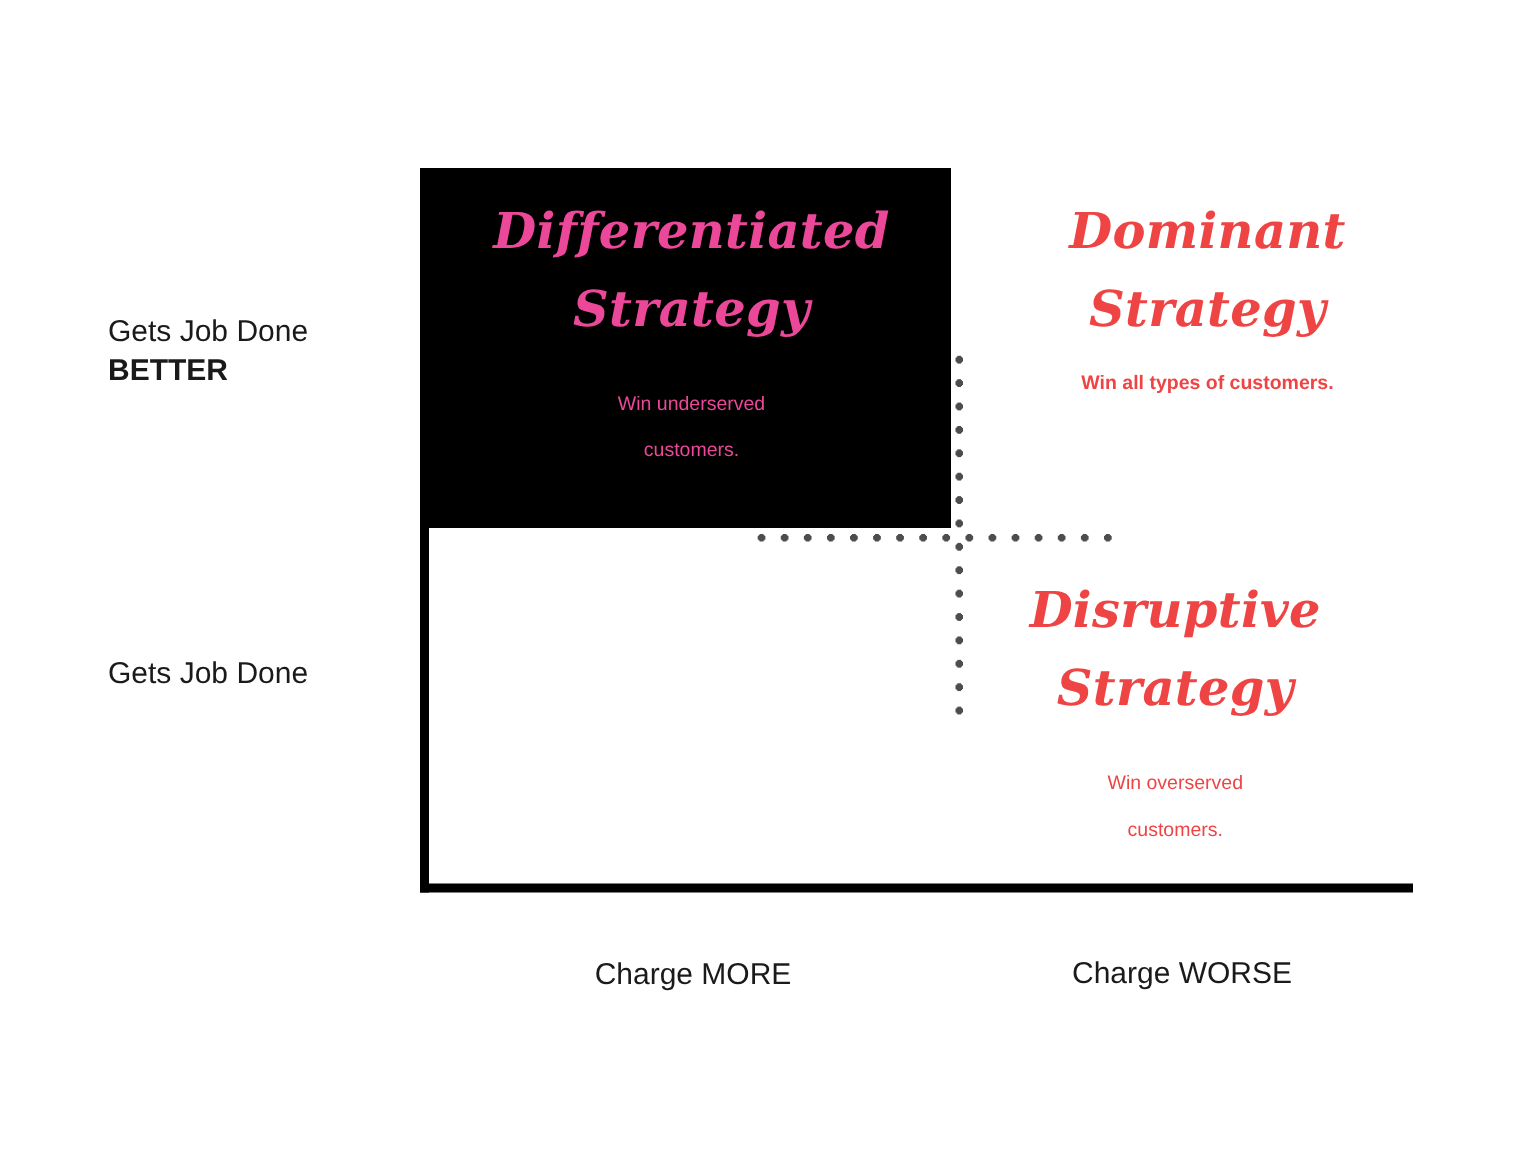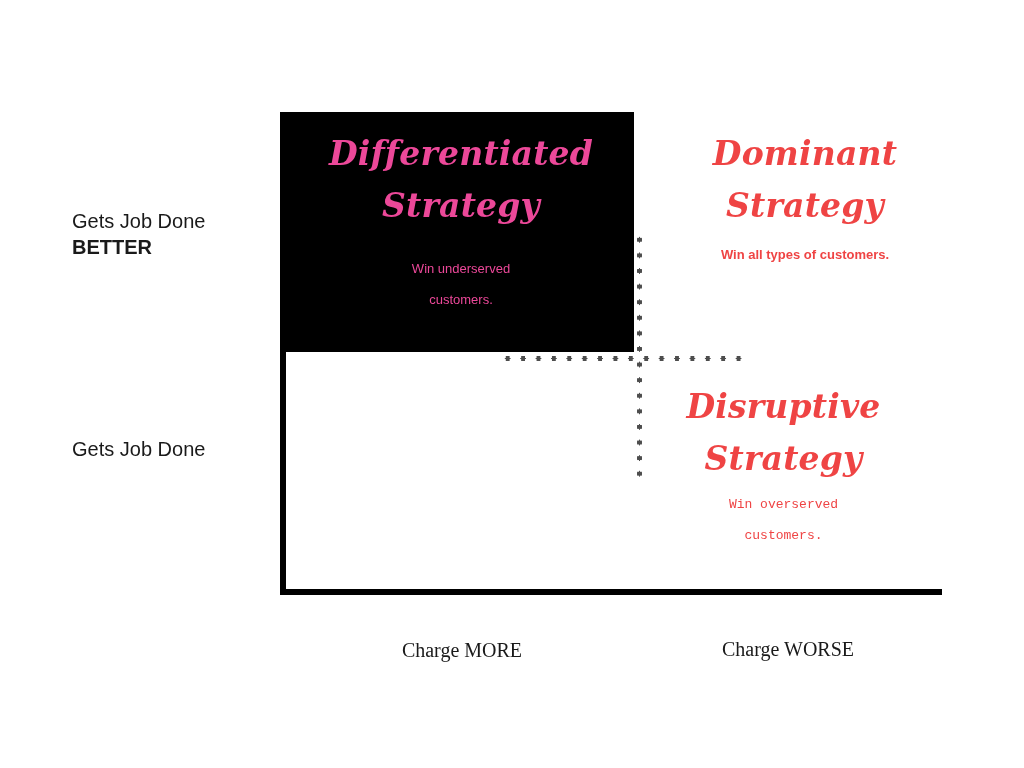--- a/index.html
+++ b/index.html
@@ -113,21 +113,21 @@
   #quad-tl { left: 296px; top: 128px; width: 330px; }
   #quad-tl .quad-desc { margin-top: 21px; }
 
   #quad-tr { left: 645px; top: 128px; width: 320px; }
   #quad-tr .quad-desc { margin-top: 7px; font-weight: bold; }
 
   #quad-bl { left: 310px; top: 381px; width: 315px; }
   #quad-bl .quad-desc { margin-top: 21px; }
 
   #quad-br { left: 636px; top: 381px; width: 295px; }
-  #quad-br .quad-desc { margin-top: 4px; font-family: Liberation Mono, monospace; }
+  #quad-br .quad-desc { margin-top: 21px; }
 
   
   .axis-label {
     position: absolute;
     font-family: "Liberation Sans", sans-serif;
     font-size: 20px;
     line-height: 26px;
     color: #1a1a1a;
   }
   .axis-label .lbl-strong {
@@ -135,21 +135,21 @@
   }
   .axis-label .lbl-soft {
     font-weight: normal;
   }
 
   #y-label-better { left: 72px; top: 208px; width: 220px; }
   #y-label-worse  { left: 72px; top: 436px; width: 220px; }
 
   .x-axis-label {
     position: absolute;
-    font-family: Liberation Serif, serif;
+    font-family: Liberation Sans, sans-serif;
     font-size: 20px;
     line-height: 26px;
     color: #1a1a1a;
     text-align: center;
   }
   #x-label-more { left: 362px; top: 637px; width: 200px; }
   #x-label-less { left: 688px; top: 636px; width: 200px; }
 </style>
 </head>
 <body>

